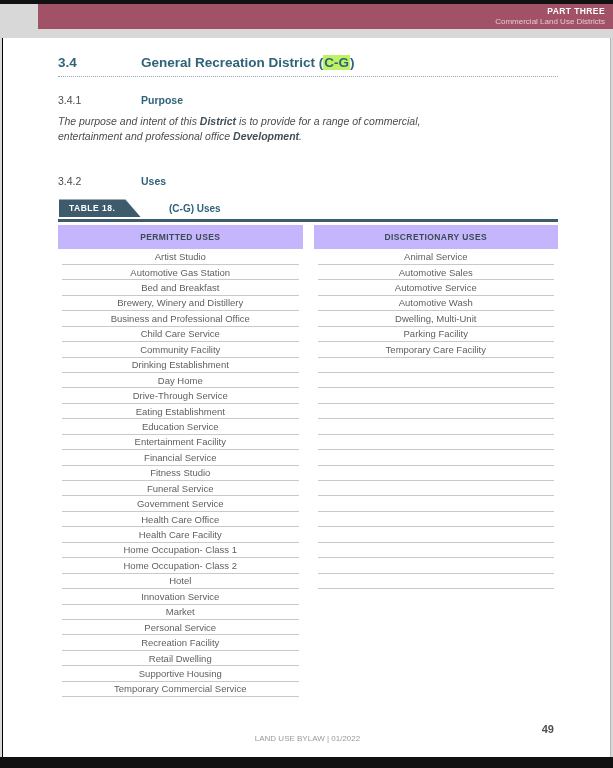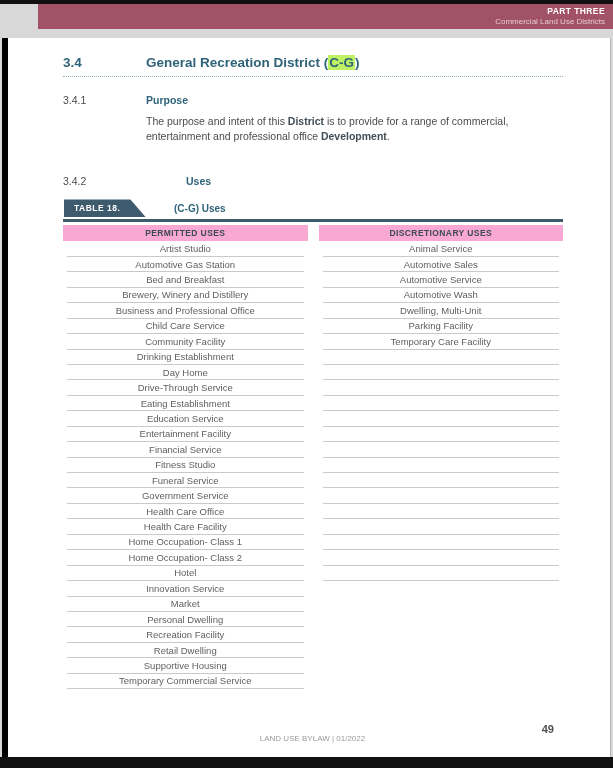--- a/index.html
+++ b/index.html
@@ -23,61 +23,61 @@
   }
   .band-text { text-align: right; margin-right: 8px; line-height: 1.25; }
   .band-part { color: #ffffff; font-size: 8.5px; font-weight: bold; letter-spacing: 0.4px; }
   .band-sub { color: #e6c9d1; font-size: 8px; }
   .band-icon { width: 30px; height: 30px; flex: 0 0 auto; }
 
   
   .page {
     position: absolute; top: 38px; left: 2px; width: 609px; height: 719px;
     background: #ffffff;
-    border-left: 6px solid #000000; border-right: 1px solid #b5b5b5;
+    border-left: 1px solid #000000; border-right: 1px solid #b5b5b5;
     padding: 17px 8px 0 55px;
   }
 
   .sect-row { display: flex; align-items: baseline; }
   .num-col { width: 83px; flex: 0 0 83px; }
 
   .title-row { width: 500px; border-bottom: 1px dotted #93abb9; padding-bottom: 6px; }
   .title-num { font-size: 13.5px; font-weight: bold; color: #2e6379; }
   .title-text { font-size: 13.5px; font-weight: bold; color: #2e6379; }
   .hl { background: #bef264; padding: 0 1px; }
 
   .sub-row { margin-top: 17px; }
   .sub-num { font-size: 10.5px; color: #4c4c4c; }
   .sub-head { font-size: 10.5px; font-weight: bold; color: #2e6379; }
 
   .body-text {
-    margin-left: 83px; margin-top: 8px; width: 422px;
-    font-size: 10.5px; color: #4c4c4c; line-height: 1.45;
+    margin-top: 8px; width: 422px;
+    font-size: 10.5px; color: #4c4c4c; line-height: 1.45; font-style: italic;
   }
   .body-text b { color: #414e57; }
 
-  .uses-row { margin-top: 31px; gap: 40px; }
+  .uses-row { margin-top: 31px; }
 
   
   .tablehead-row { display: flex; align-items: center; margin-top: 12px; margin-left: 1px; }
   .table-badge {
     background: #3d5b6d; color: #ffffff;
     font-size: 8.5px; font-weight: bold; letter-spacing: 0.5px;
     padding: 4px 18px 4px 10px; height: 18px; width: 82px;
     clip-path: polygon(0 0, 81% 0, 100% 100%, 0 100%);
     display: flex; align-items: center;
   }
   .table-caption { margin-left: 28px; font-size: 10px; font-weight: bold; color: #2e6379; }
   .thick-rule { width: 500px; height: 3px; background: #3d5b6d; margin-top: 2px; }
 
   
   .uses-table { display: flex; width: 500px; gap: 11px; margin-top: 3px; }
   .uses-col { flex: 1; }
   .col-header {
-    background: #f9a8d4; height: 16px;
+    background: #c4b5fd; height: 24px;
     display: flex; align-items: center; justify-content: center;
     font-size: 8.5px; font-weight: bold; letter-spacing: 0.4px; color: #3c4a53;
   }
   .use-row {
     height: 15.45px;
     display: flex; align-items: center; justify-content: center;
     font-size: 9.5px; color: #5f5f5f;
   }
   .use-row .ln { border-bottom: 1px solid #c9c9c9; width: calc(100% - 8px);
     text-align: center; height: 100%; display: flex; align-items: center; justify-content: center; }
@@ -209,21 +209,21 @@
         <div class="use-row">
           <div class="ln">Hotel</div>
         </div>
         <div class="use-row">
           <div class="ln">Innovation Service</div>
         </div>
         <div class="use-row">
           <div class="ln">Market</div>
         </div>
         <div class="use-row">
-          <div class="ln">Personal Dwelling</div>
+          <div class="ln">Personal Service</div>
         </div>
         <div class="use-row">
           <div class="ln">Recreation Facility</div>
         </div>
         <div class="use-row">
           <div class="ln">Retail Dwelling</div>
         </div>
         <div class="use-row">
           <div class="ln">Supportive Housing</div>
         </div>

